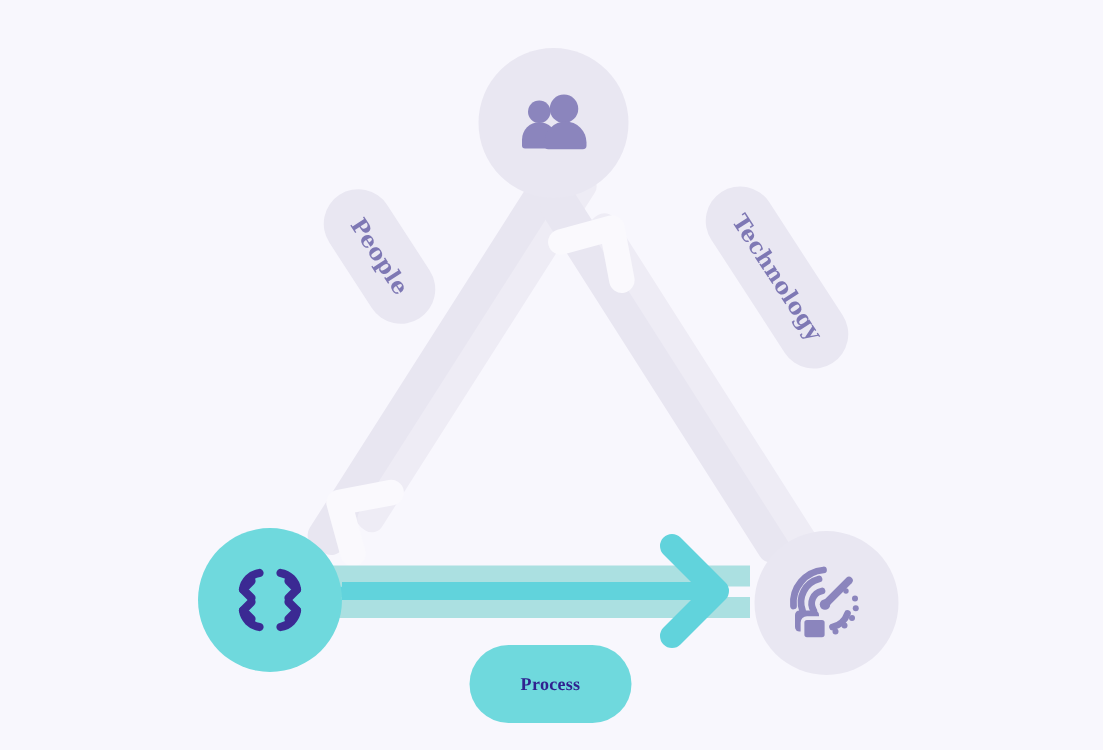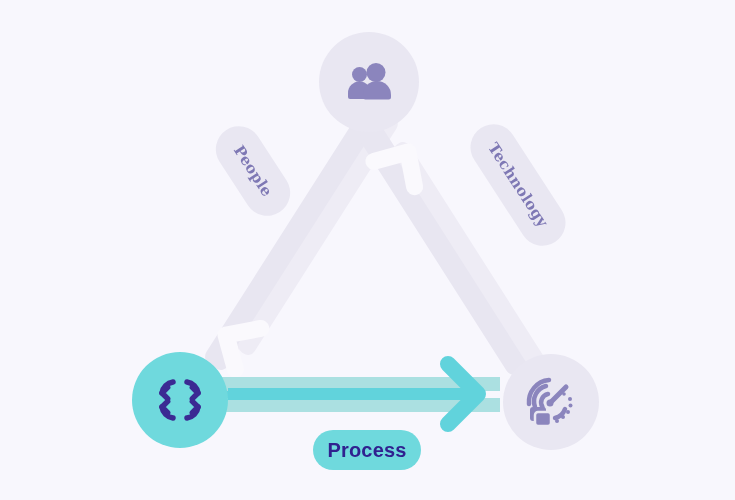--- a/index.html
+++ b/index.html
@@ -54,25 +54,25 @@
     left: 450px;
     top: 162px;
     width: 136px;
     height: 46px;
     transform: rotate(57deg);
   }
   #label-process {
     left: 313px;
     top: 430px;
     width: 108px;
-    height: 40px;
+    height: 52px;
     background: #6fd9dd;
     color: #30218f;
-    font-size: 20px;
-    font-family: Liberation Sans, sans-serif;
+    font-size: 12px;
+    font-family: Liberation Serif, serif;
   }
 </style>
 </head>
 <body>
 
 <div id="diagram-root">
 
   <svg id="diagram-svg" viewBox="0 0 735 500" xmlns="http://www.w3.org/2000/svg">
 
     <g>

